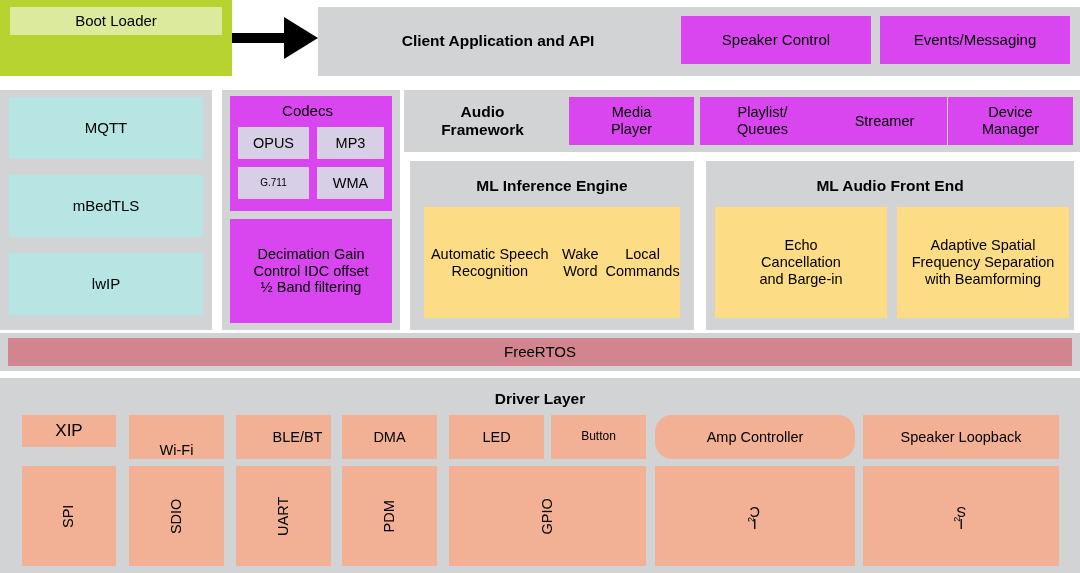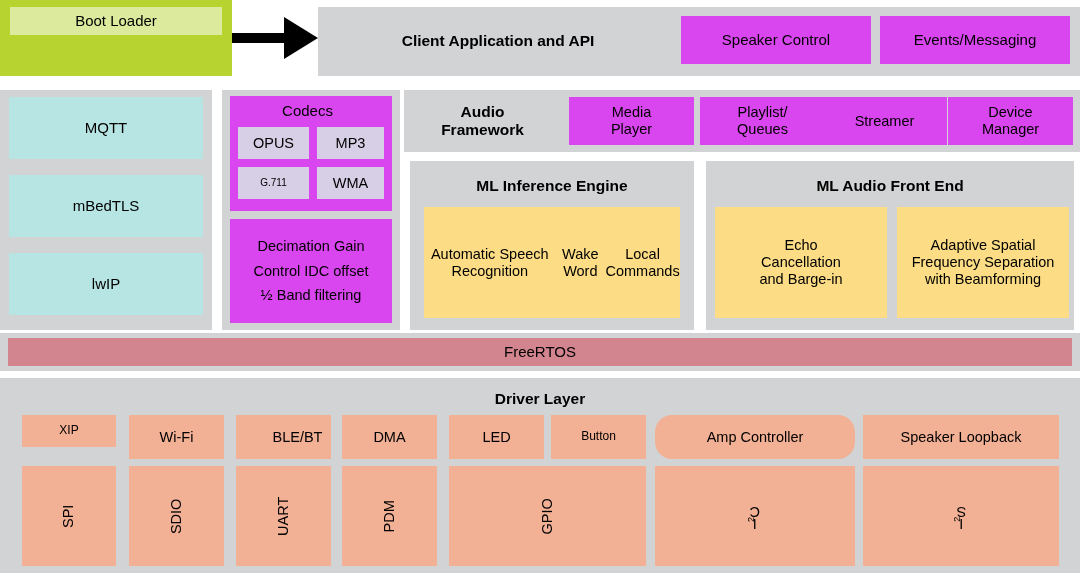--- a/index.html
+++ b/index.html
@@ -117,21 +117,21 @@
   <div class="blk purple-lt" style="left:317px; top:127px; width:67px; height:32px; font-size:14.5px;">
     <span>MP3</span>
   </div>
   <div class="blk purple-lt" style="left:238px; top:167px; width:71px; height:32px; font-size:10px;">
     <span>G.711</span>
   </div>
   <div class="blk purple-lt" style="left:317px; top:167px; width:67px; height:32px; font-size:14.5px;">
     <span>WMA</span>
   </div>
 
-  <div class="blk purple" style="left:230px; top:219px; width:162px; height:104px; font-size:14.5px; flex-direction:column;gap:8px;">
+  <div class="blk purple" style="left:230px; top:219px; width:162px; height:104px; font-size:14.5px; flex-direction:column;">
     <span>Decimation Gain</span>
     <span>Control IDC offset</span>
     <span>½ Band filtering</span>
   </div>
 
   <div class="blk panel-gray" style="left:404px; top:90px; width:676px; height:240px;"></div>
 
   <div class="blk bold" style="left:420px; top:97px; width:125px; height:48px; font-size:15.5px; flex-direction:column;">
     <span>Audio</span>
     <span>Framework</span>
@@ -186,24 +186,24 @@
   <div class="blk panel-gray" style="left:0px; top:333px; width:1080px; height:38px;"></div>
   <div class="blk rose" style="left:8px; top:338px; width:1064px; height:28px; font-size:15px;">
     <span>FreeRTOS</span>
   </div>
 
   <div class="blk panel-gray" style="left:0px; top:378px; width:1080px; height:195px;"></div>
   <div class="blk bold" style="left:0px; top:388px; width:1080px; height:22px; font-size:15.5px;">
     <span>Driver Layer</span>
   </div>
 
-  <div class="blk salmon" style="left:22px; top:415px; width:94px; height:32px; font-size:12px;">
+  <div class="blk salmon" style="left:22px; top:415px; width:94px; height:32px; font-size:17px;">
     <span>XIP</span>
   </div>
-  <div class="blk salmon" style="left:129px; top:415px; width:95px; height:44px; font-size:14.5px;">
+  <div class="blk salmon" style="left:129px; top:415px; width:95px; height:44px; font-size:14.5px;align-items:flex-end;">
     <span>Wi-Fi</span>
   </div>
   <div class="blk salmon" style="left:236px; top:415px; width:95px; height:44px; font-size:14.5px;padding-left:28px;">
     <span>BLE/BT</span>
   </div>
   <div class="blk salmon" style="left:342px; top:415px; width:95px; height:44px; font-size:14.5px;">
     <span>DMA</span>
   </div>
   <div class="blk salmon" style="left:449px; top:415px; width:95px; height:44px; font-size:14.5px;">
     <span>LED</span>

